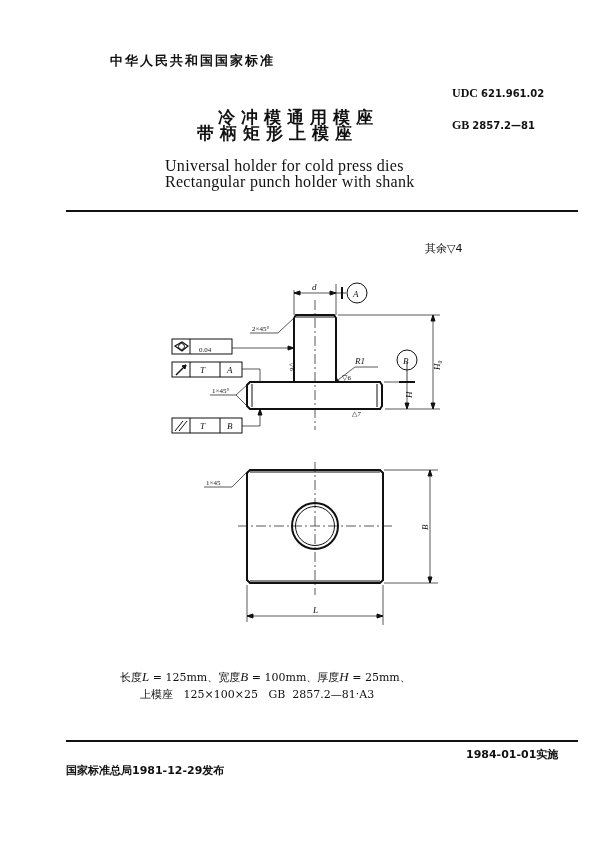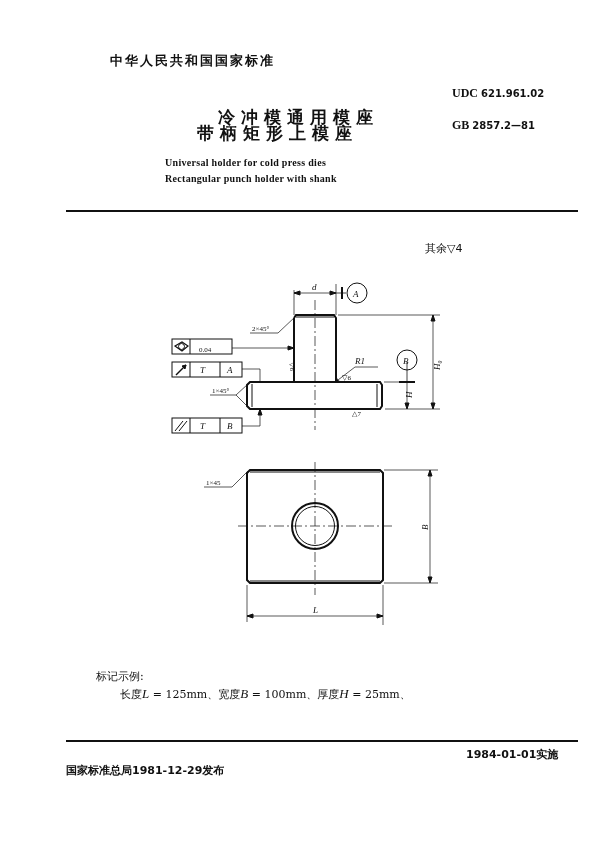--- a/index.html
+++ b/index.html
@@ -2,21 +2,21 @@
 <html><head>
 <meta charset="utf-8">
 <style>
   html, body { margin: 0; padding: 0; background: #ffffff; }
   body { width: 600px; height: 849px; position: relative; overflow: hidden; color: #111; font-family: "DejaVu Sans", sans-serif; }
   .abs { position: absolute; }
   .std-name { left: 110px; top: 52px; font-size: 13px; font-weight: bold; letter-spacing: 2px; }
   .title-cn { left: 175px; font-size: 17px; font-weight: bold; letter-spacing: 6px; }
   .t1 { top: 106px; margin-left: 43px; }
   .t2 { top: 122px; margin-left: 22px; }
-  .title-en { left: 165px; font-family: "Liberation Serif", serif; font-weight: bold; font-size: 10px; letter-spacing: 0.3px; }
+  .title-en { left: 165px; font-family: "Liberation Serif", serif; font-weight: normal; font-size: 16px; letter-spacing: 0.3px; }
   .e1 { top: 157px; }
   .e2 { top: 173px; }
   .udc { left: 452px; top: 86px; font-family: "Liberation Serif", serif; font-weight: bold; font-size: 12px; }
   .gb { left: 452px; top: 118px; font-family: "Liberation Serif", serif; font-weight: bold; font-size: 12px; }
   .udc span, .gb span { font-family: "DejaVu Sans", sans-serif; font-size: 10px; }
   .rule { left: 66px; height: 2px; background: #111; }
   .rule-top { top: 210px; width: 512px; }
   .rule-bot { top: 740px; width: 512px; }
   .rest { left: 425px; top: 229px; font-size: 11px; margin-top: 12px; }
   .drawing { left: 0; top: 0; }
@@ -165,19 +165,19 @@
     <text x="352" y="416">△7</text>
   </g>
   <text x="290" y="362" font-size="7" fill="#111" transform="rotate(90 290 362)">▽6</text>
   <text x="440" y="370" font-size="9" font-style="italic" fill="#111" transform="rotate(-90 440 370)">H₀</text>
   <text x="412" y="398" font-size="9" font-style="italic" fill="#111" transform="rotate(-90 412 398)">H</text>
   <text x="428" y="530" font-size="9" font-style="italic" fill="#111" transform="rotate(-90 428 530)">B</text>
   <text x="313" y="613" font-size="9" font-style="italic" fill="#111">L</text>
 </svg>
 
 <div class="abs notes">
-  <div>标记示例:</div>
   <div class="ln1"><span>长度</span><i>L</i><span> = 125mm、宽度</span><i>B</i><span> = 100mm、厚度</span><i>H</i><span> = 25mm、</span></div>
+  <div class="ln3" style="white-space:pre">上模座   125×100×25   GB  2857.2—81·A3</div>
 </div>
 
 <div class="abs rule rule-bot"></div>
 <div class="abs issue">国家标准总局1981-12-29发布</div>
 <div class="abs impl">1984-01-01实施</div>
 
 </body></html>

